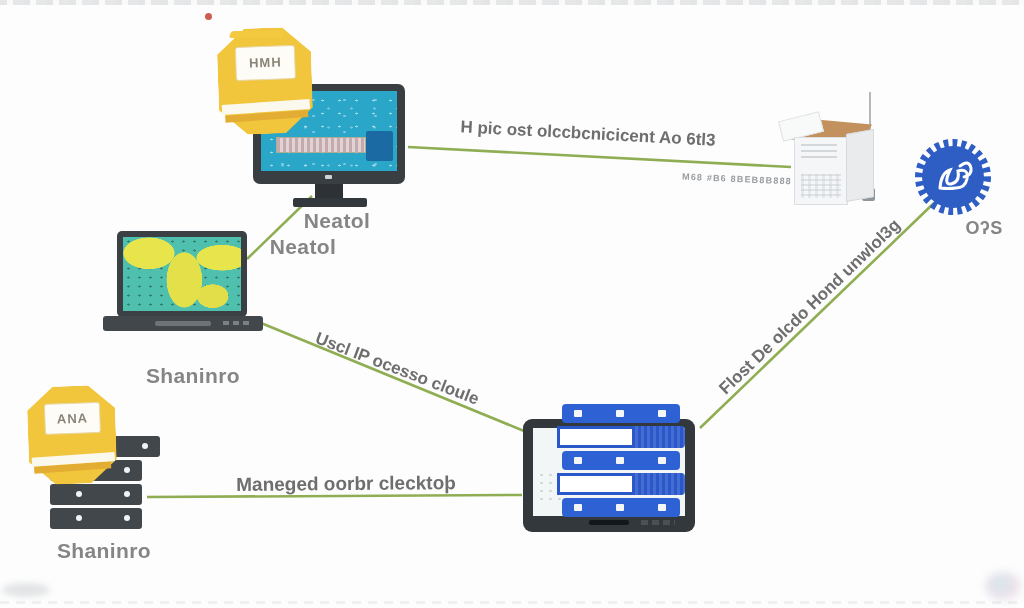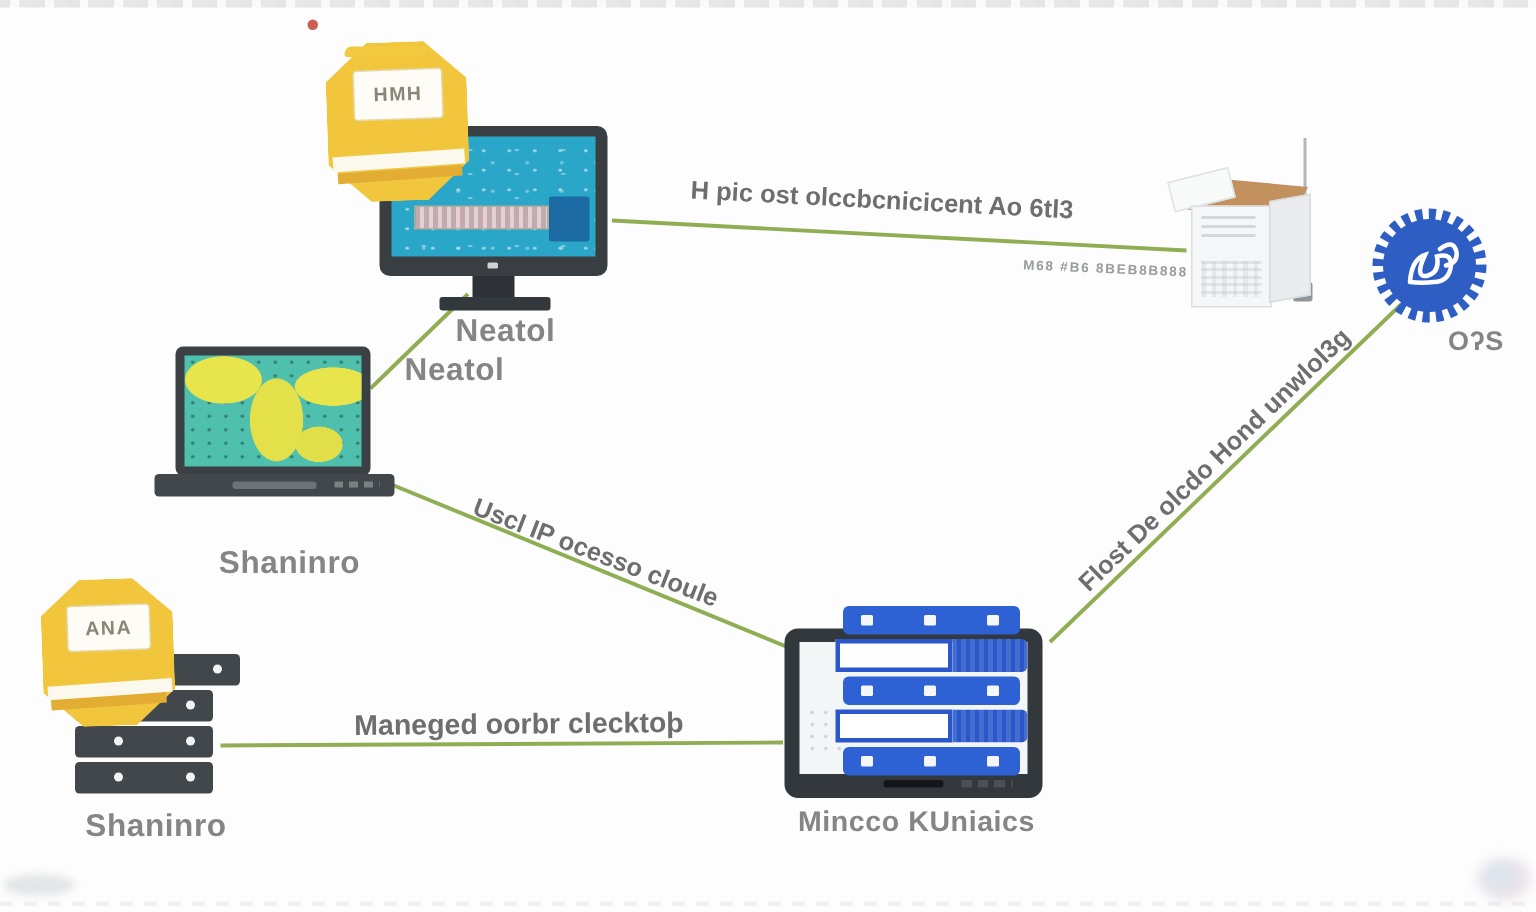--- a/index.html
+++ b/index.html
@@ -224,21 +224,20 @@
       <circle cx="41" cy="41" r="31" fill="#2e5ec4"></circle>
       <path d="M28 52 q1 -15 10 -18 q-7 15 1 14 q9 -2 7 -13 q11 -3 9 8 q-2 9 -11 9 q-8 1 -16 0" fill="none" stroke="#ffffff" stroke-width="3" stroke-linecap="round"></path>
       <path d="M48 30 q9 -7 11 2 q1 7 -7 9" fill="none" stroke="#ffffff" stroke-width="3" stroke-linecap="round"></path>
     </svg>
   </div>
 
   <div class="node-label" style="left:337px;top:221px;">Neatol</div>
   <div class="node-label" style="left:303px;top:247px;">Neatol</div>
   <div class="node-label" style="left:193px;top:348px;margin-top:28px;">Shaninro</div>
   <div class="node-label" style="left:104px;top:551px;">Shaninro</div>
-  <div class="node-label" style="left:611px;top:549px;font-size:19px;">Mincco KUniaics</div>
   <div class="node-label" style="left:951px;top:228px;font-size:18px;margin-left:33px;">OʔS</div>
 
   <div class="conn-label" style="left:588px;top:134px;transform:translate(-50%,-50%) rotate(3deg);">H pic ost olccbcnicicent Ao 6tl3</div>
   <div class="tiny-label" style="left:737px;top:179px;transform:translate(-50%,-50%) rotate(2.5deg);">M68 #B6 8BEB8B888</div>
   <div class="conn-label" style="left:397px;top:369px;transform:translate(-50%,-50%) rotate(21deg);">Uscl IP ocesso cloule</div>
   <div class="conn-label" style="left:346px;top:484px;font-size:19px;transform:translate(-50%,-50%) rotate(-0.5deg);">Maneged oorbr clecktoþ</div>
   <div class="conn-label" style="left:810px;top:307px;transform:translate(-50%,-50%) rotate(-44deg);">Flost De olcdo Hond unwlol3g</div>
 
   <div class="abs top-noise"></div>
   <div class="abs bottom-noise"></div>

